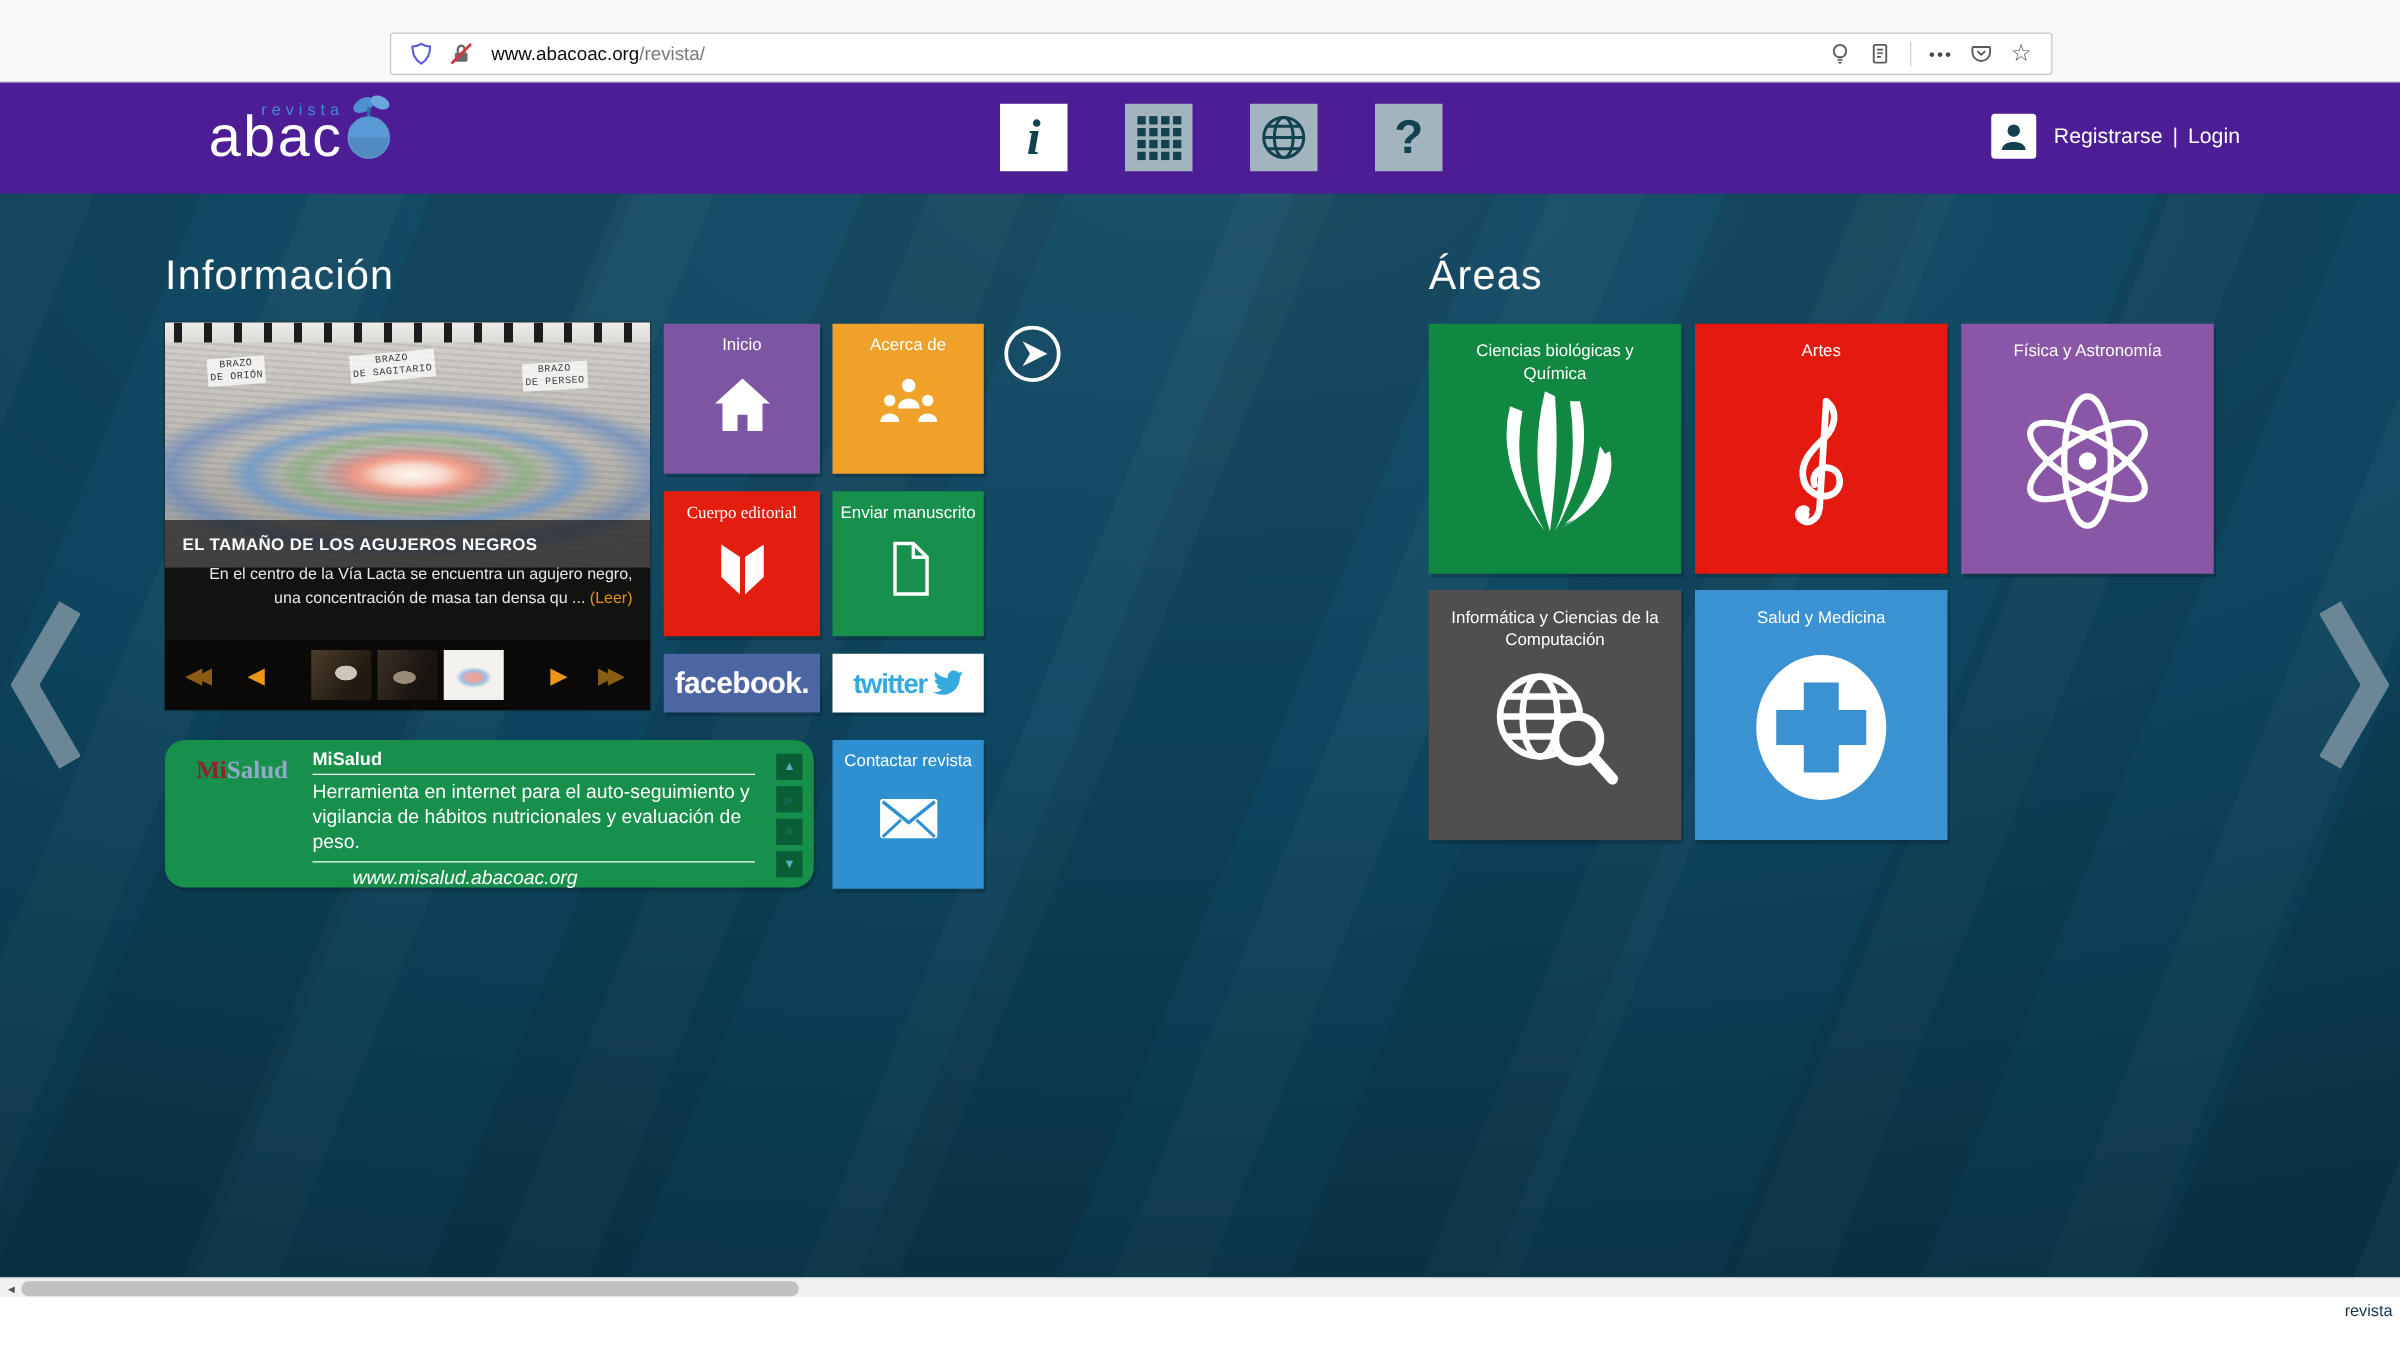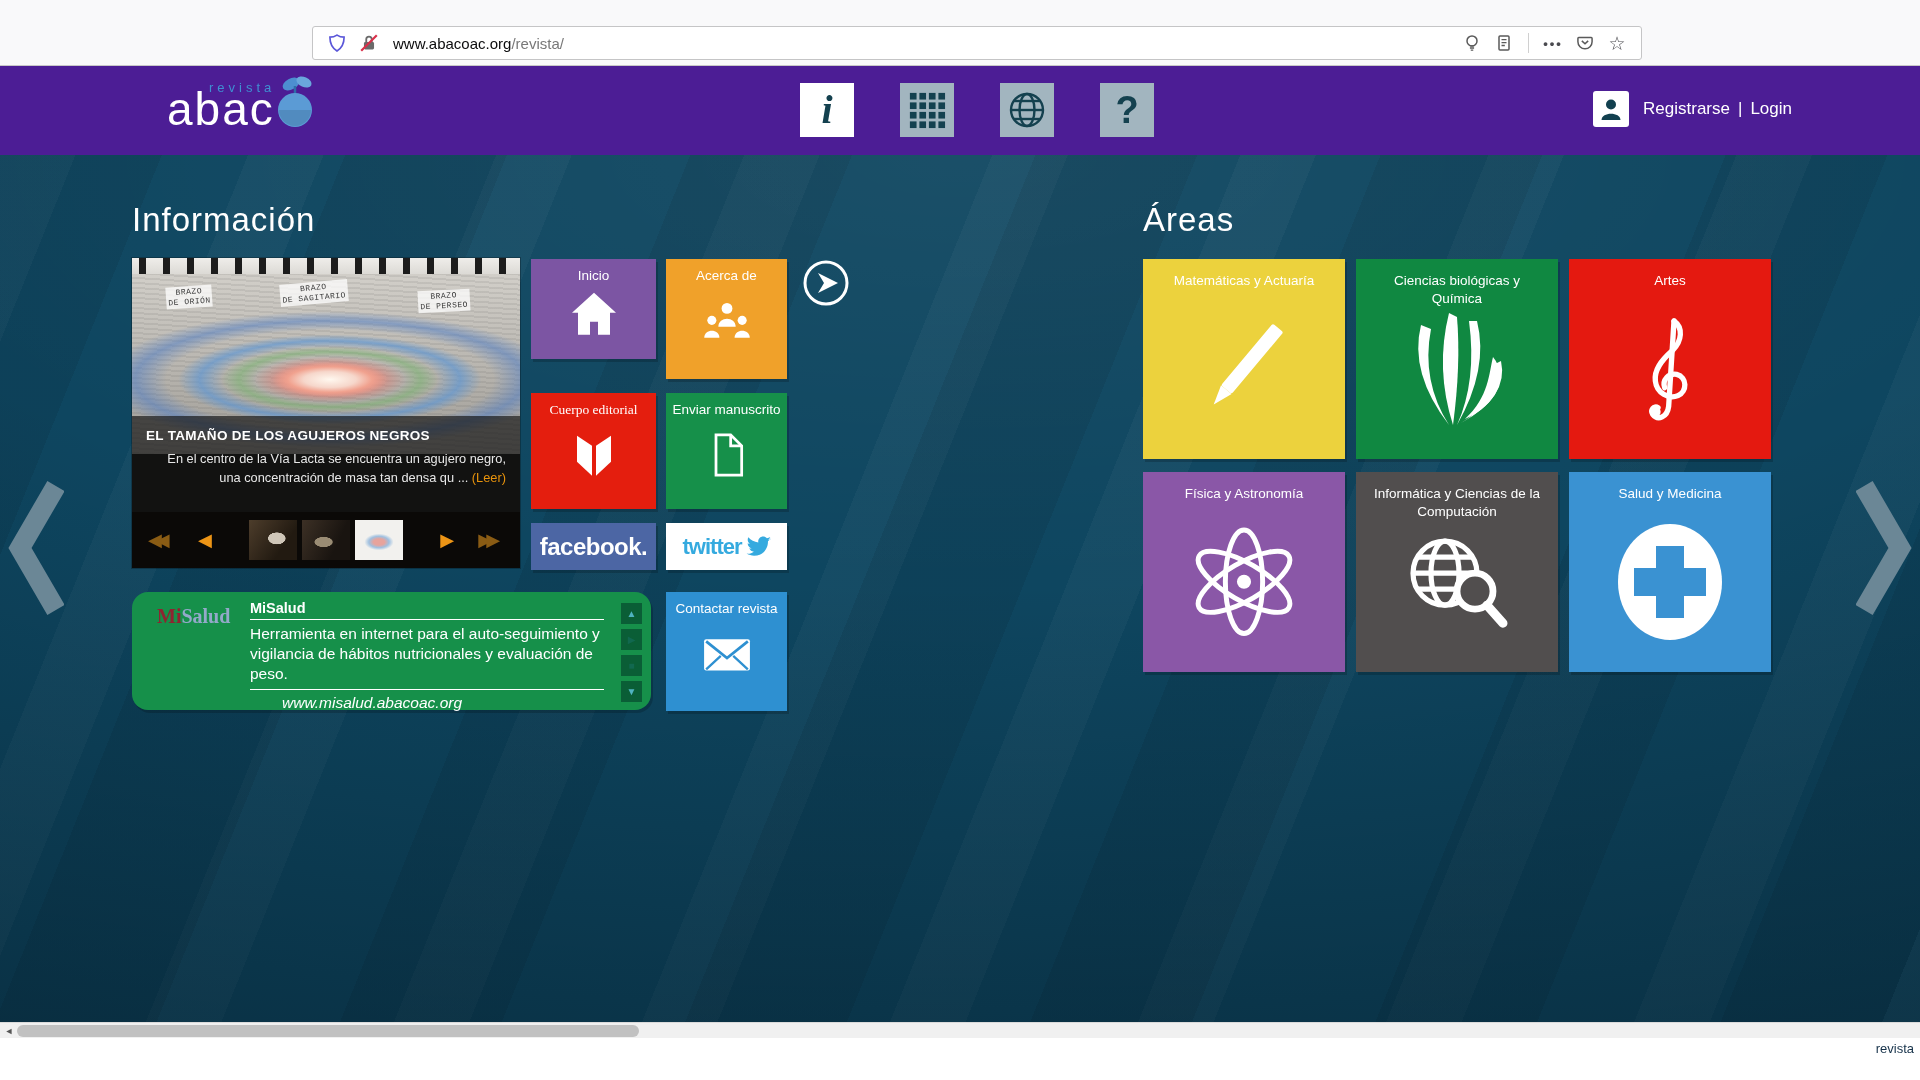--- a/index.html
+++ b/index.html
@@ -81,21 +81,21 @@
   .c-dim { color:#8a5c14; letter-spacing:-6px; }
   .ca-1 { left:16px; } .ca-2 { left:66px; } .ca-3 { right:66px; } .ca-4 { right:26px; }
 
   
   .circle-arrow { position:absolute; left:802px; top:104px; width:48px; height:48px; cursor:pointer; }
 
   
   .tile { position:absolute; color:#fff; cursor:pointer; box-shadow:2px 3px 0 rgba(0,0,0,0.18); }
   .tile .tile-label { display:block; text-align:center; font-size:13.5px; padding-top:9px; }
   .tile .tile-icon { position:absolute; left:50%; top:50%; transform:translate(-50%,-42%); }
-  .t-inicio   { left:531px; top:104px; width:125px; height:100px; }
+  .t-inicio   { left:531px; top:104px; width:125px; height:120px; }
   .t-acerca   { left:666px; top:104px; width:121px; height:120px; }
   .t-cuerpo   { left:531px; top:238px; width:125px; height:116px;font-family:Liberation Serif, serif; }
   .t-enviar   { left:666px; top:238px; width:121px; height:116px; }
   .t-facebook { left:531px; top:368px; width:125px; height:47px; display:flex; align-items:center; justify-content:center; }
   .t-twitter  { left:666px; top:368px; width:121px; height:47px; background:#fff; display:flex; align-items:center; justify-content:center; }
   .fb-word { font-size:24px; font-weight:bold; letter-spacing:-0.5px; color:#fff; }
   .tw-word { font-size:22px; font-weight:bold; letter-spacing:-1px; color:#35aadf; margin-right:3px; }
 
   
   .misalud { position:absolute; left:132px; top:437px; width:519px; height:118px; background:#16904a; box-shadow:2px 3px 0 rgba(0,0,0,0.18); cursor:pointer;border-radius:16px; }
@@ -357,31 +357,20 @@
       <span class="tile-icon">
         <svg width="50" height="36" viewBox="0 0 48 34">
           <rect x="2" y="2" width="44" height="30" rx="2" fill="#fff"></rect>
           <path d="M4 4 L24 20 L44 4" fill="none" stroke="#2e90d1" stroke-width="2.6"></path>
           <path d="M4 31 L18 18 M44 31 L30 18" fill="none" stroke="#2e90d1" stroke-width="2.2"></path>
         </svg>
       </span>
     </div>
 
     <div class="areas-grid">
-      <div class="area-tile" style="background-color: rgb(236, 210, 61);">
-        <span class="tile-label">Matemáticas y Actuaría</span>
-        <span class="tile-icon">
-          <svg width="110" height="110" viewBox="0 0 56 56">
-              <g transform="rotate(40 28 28)" fill="#fff">
-                <rect x="24.5" y="1" width="7" height="41" rx="1"></rect>
-                <polygon points="24.5,42 31.5,42 28,52"></polygon>
-              </g>
-            </svg>
-        </span>
-      </div>
       <div class="area-tile" style="background-color: rgb(16, 136, 65);">
         <span class="tile-label">Ciencias biológicas y Química</span>
         <span class="tile-icon">
           <svg width="104" height="120" viewBox="0 0 52 60" fill="#fff">
             <path d="M8 8 Q2 32 22 58 Q8 36 13 10 Z"></path>
             <path d="M22 2 Q15 30 24 58 Q28 28 26 4 Z"></path>
             <path d="M36 6 Q42 30 26 58 Q36 36 32 6 Z"></path>
             <path d="M48 26 Q52 44 28 57 Q44 48 44 28 Z"></path>
             <path d="M44 24 C52 34 46 48 30 55 C42 44 42 32 44 24 Z"></path>
           </svg>

